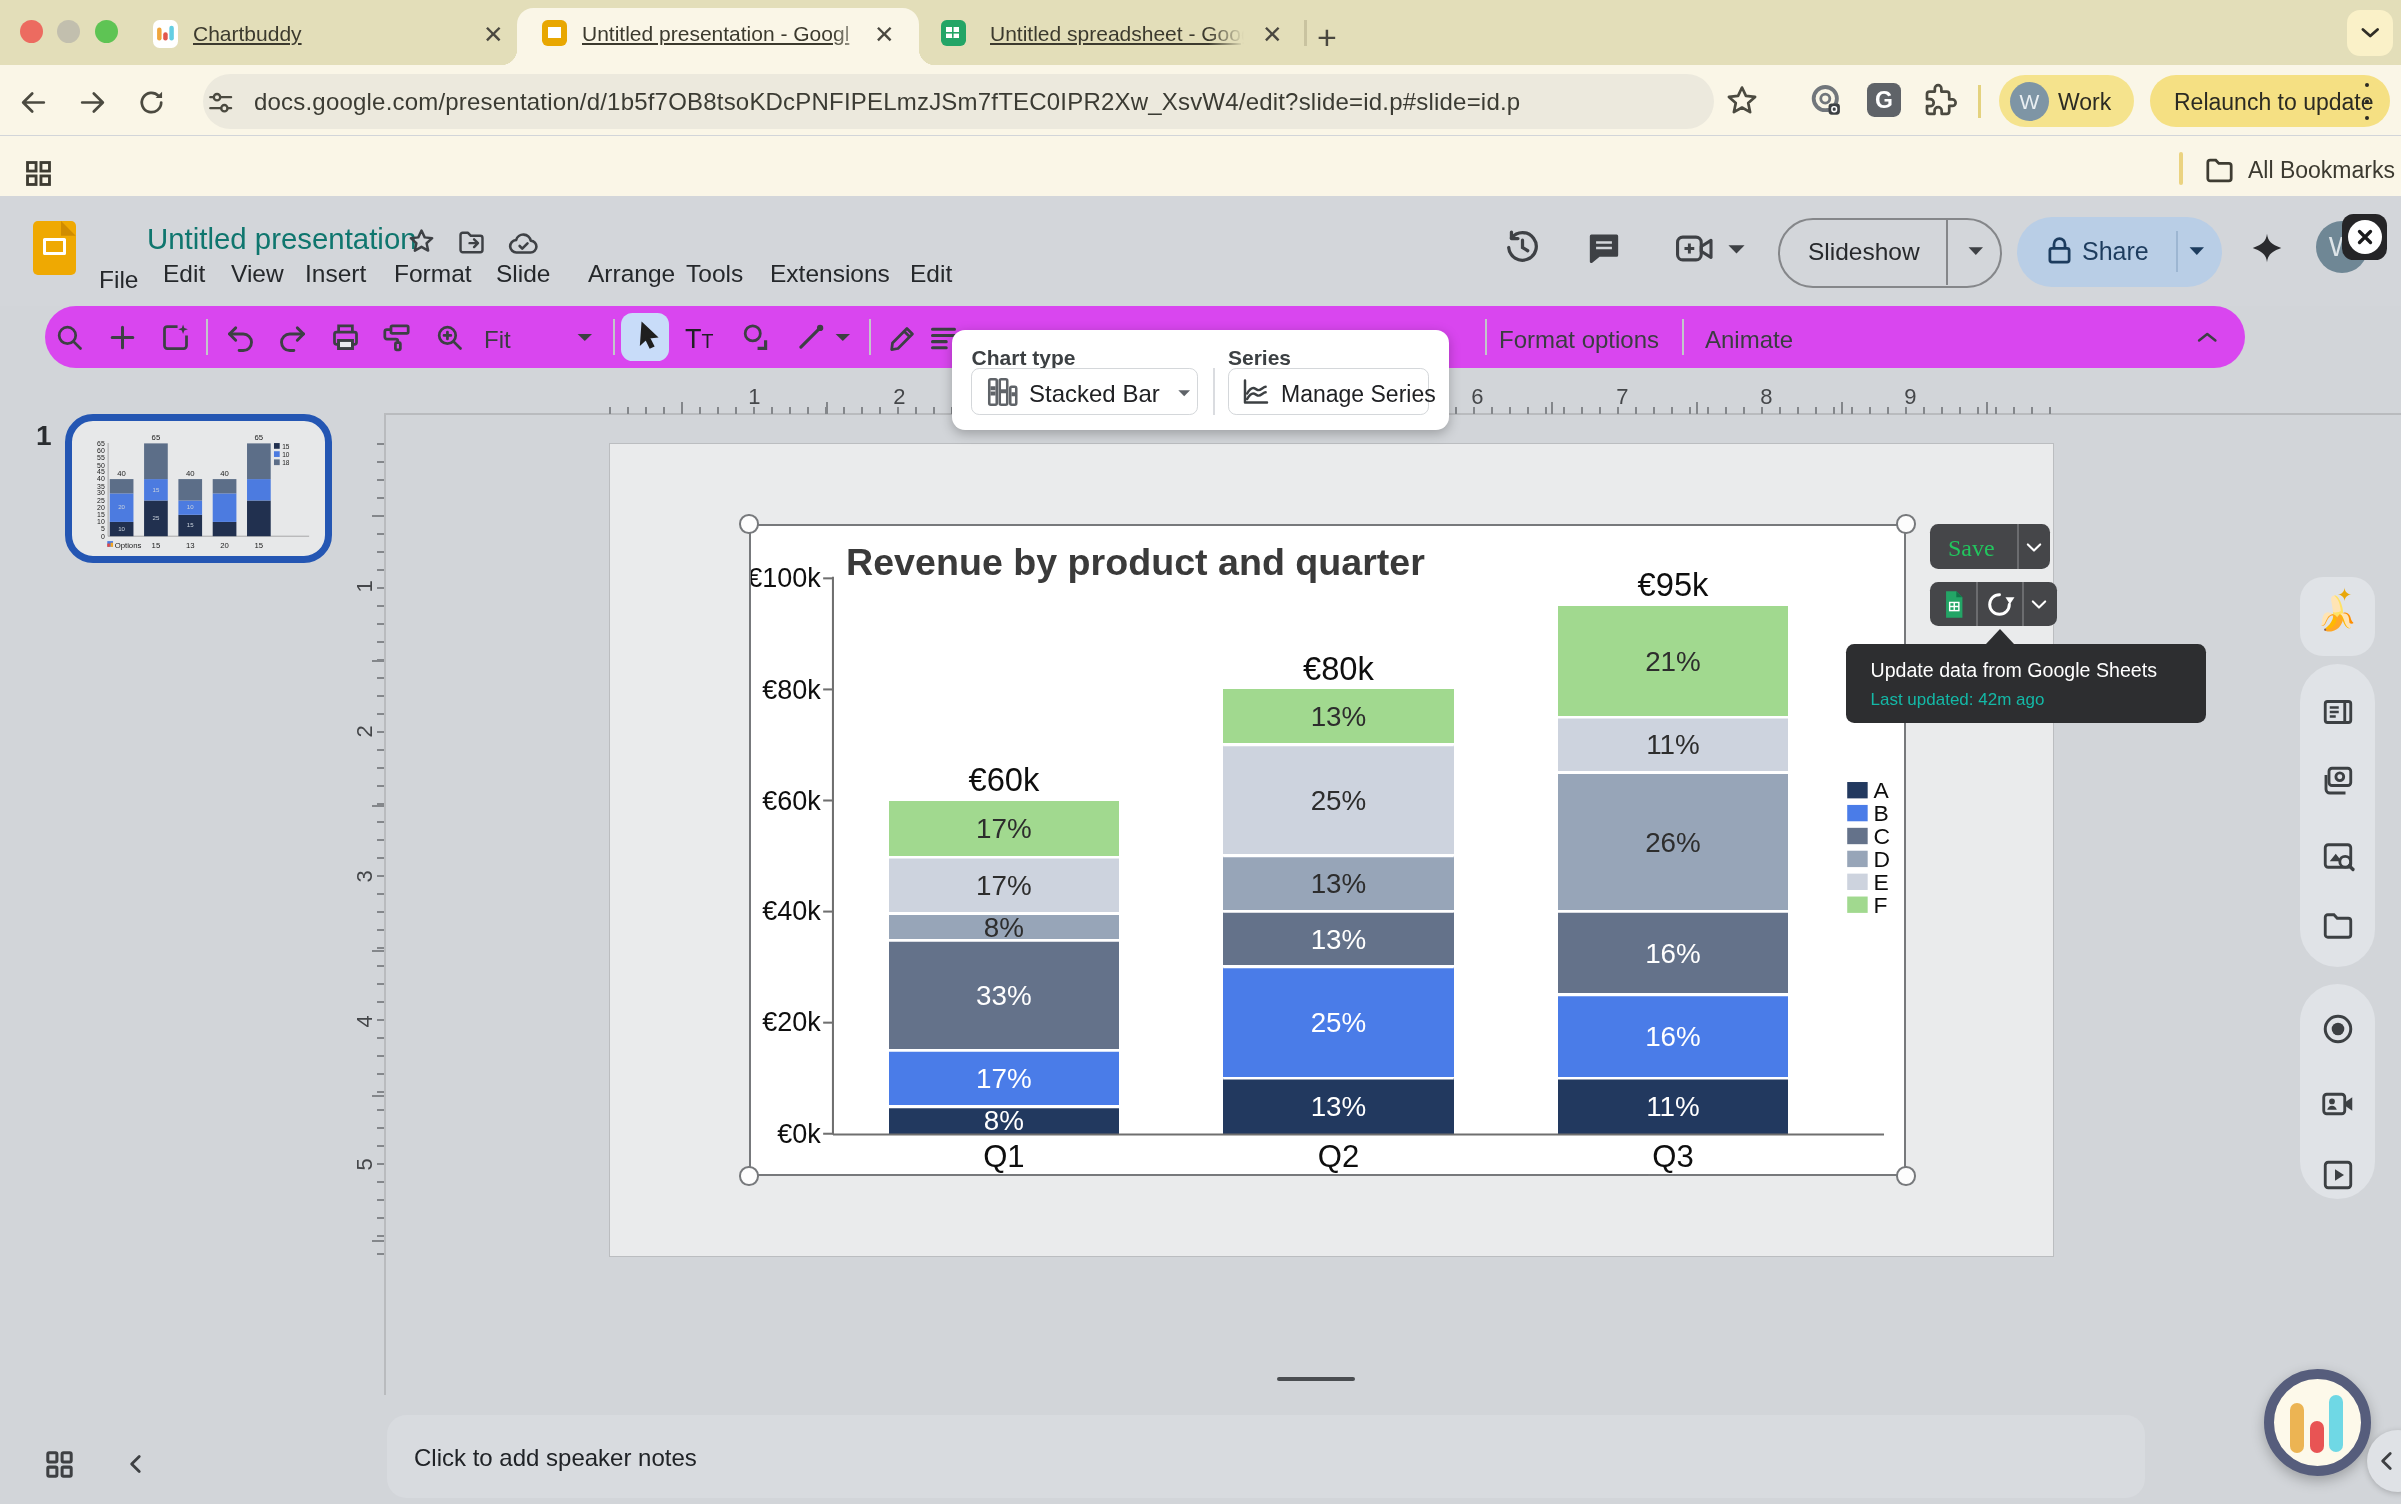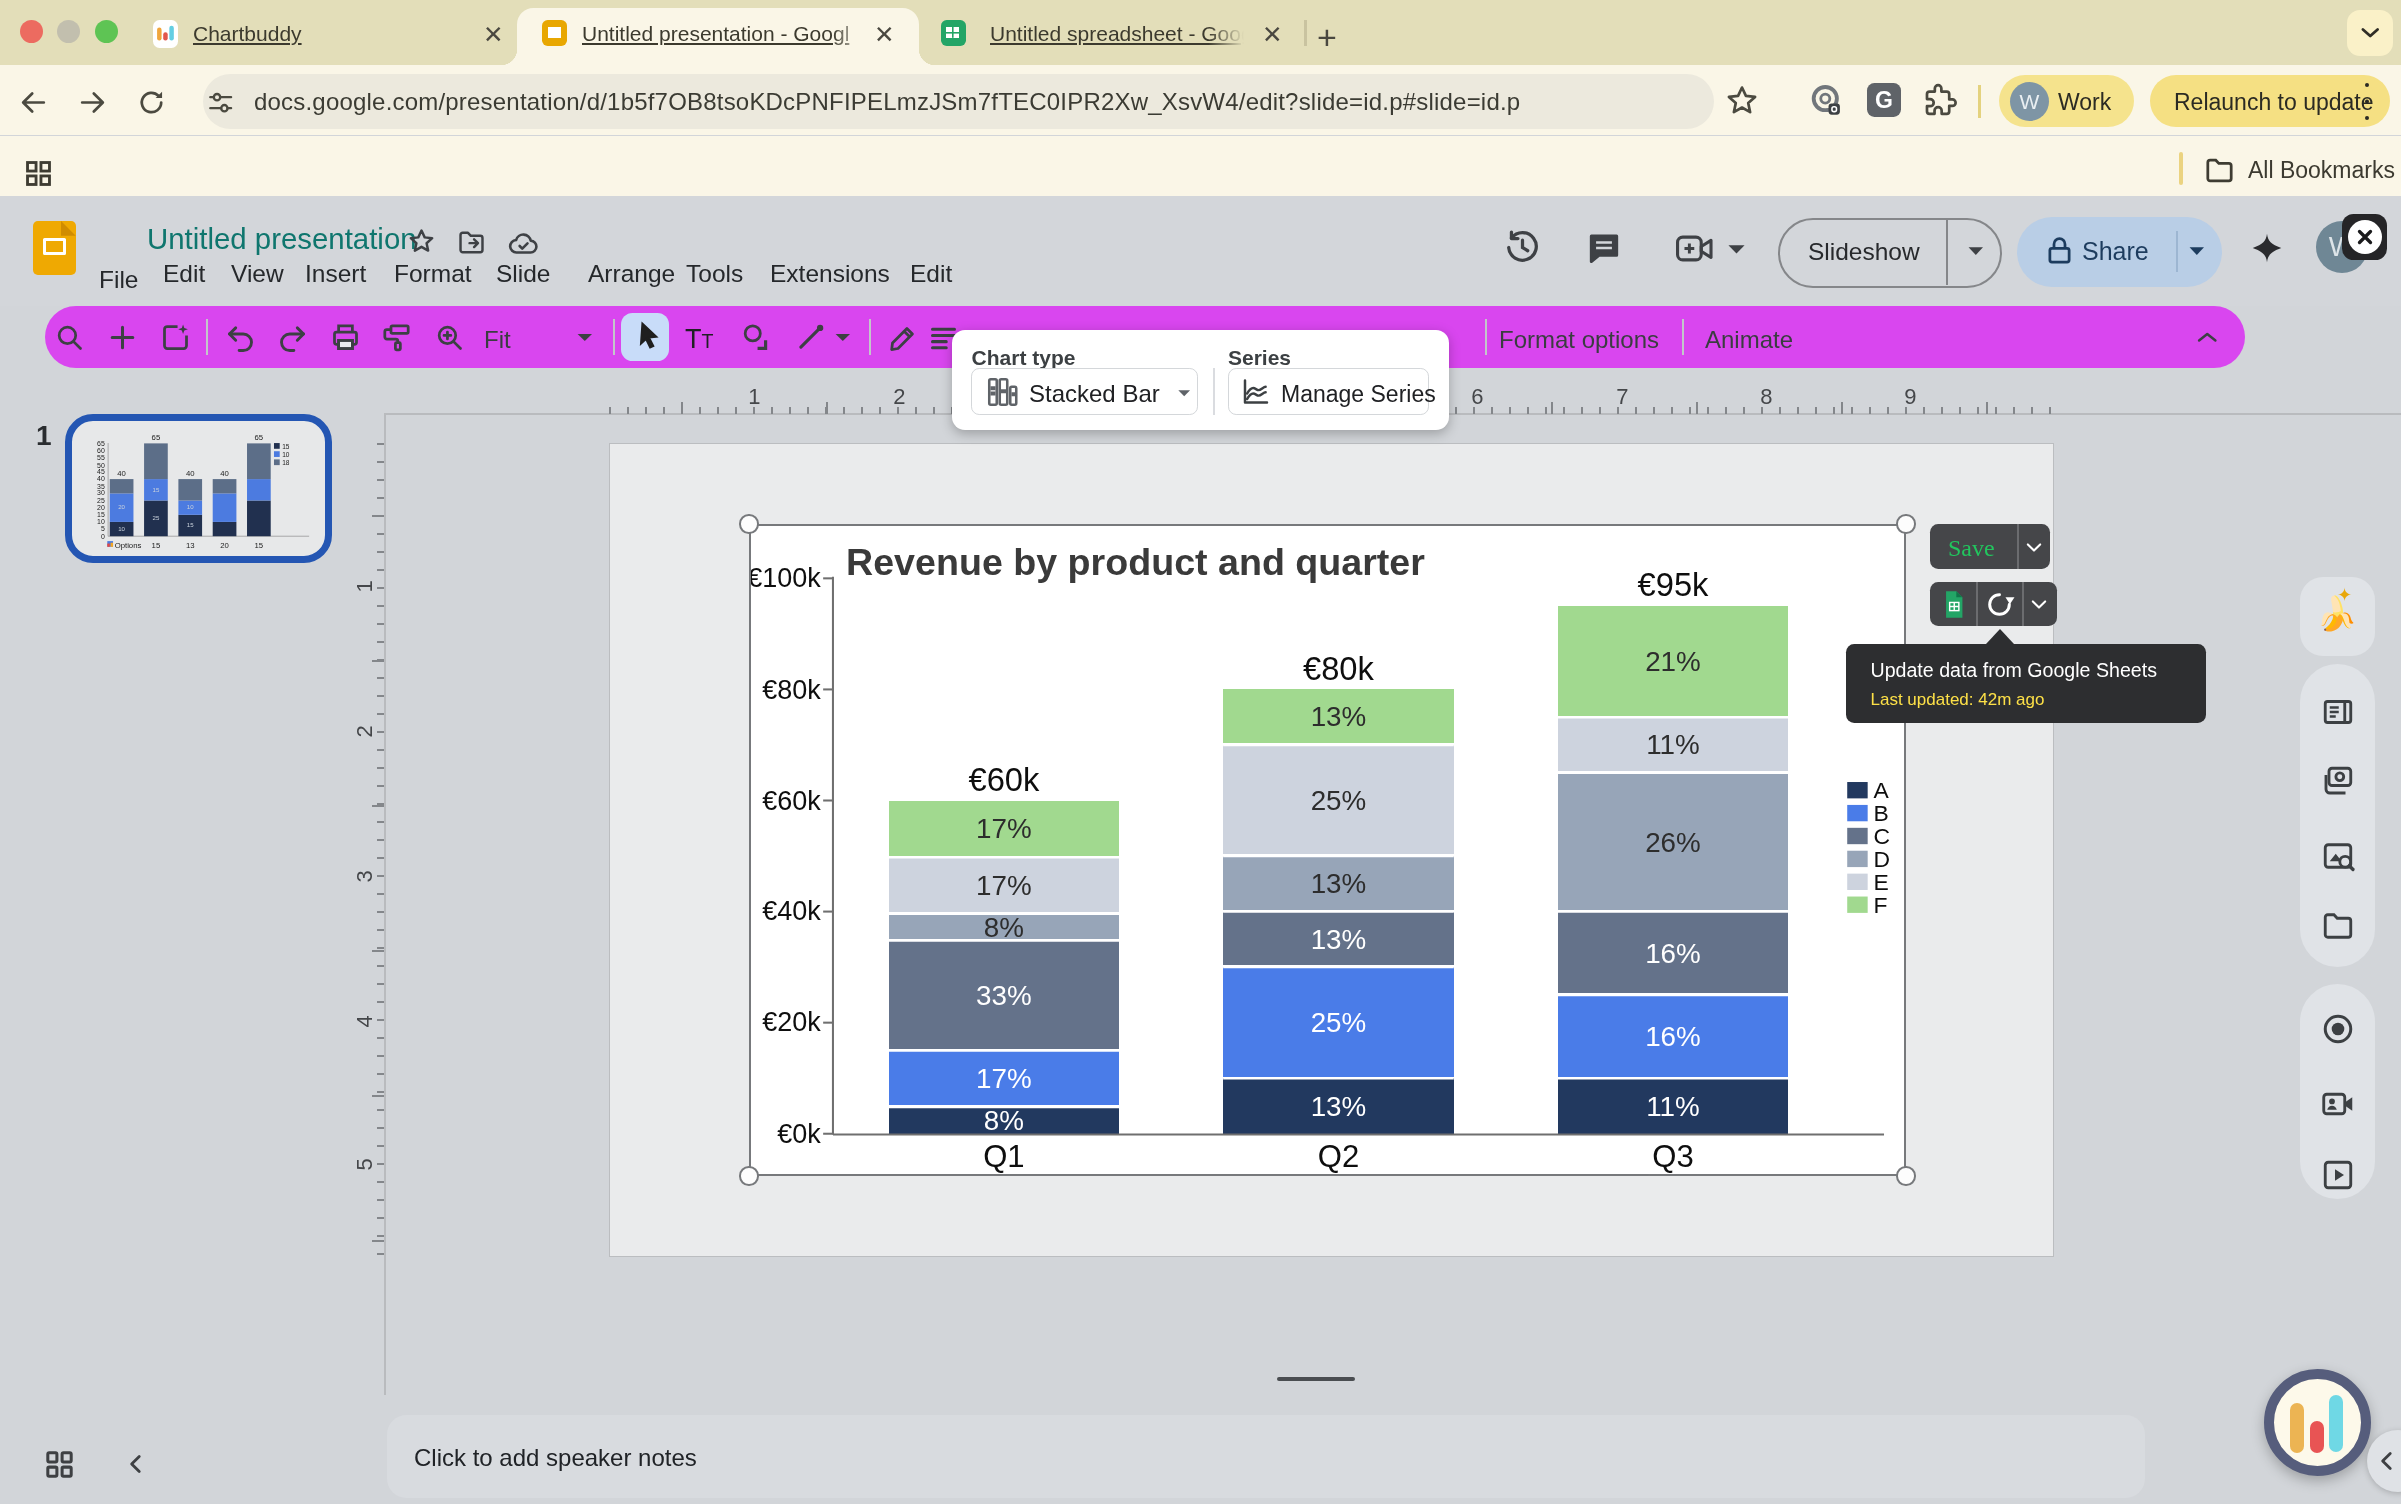--- a/index.html
+++ b/index.html
@@ -76,21 +76,21 @@
   
   #chart { left:749px; top:524px; width:1157px; height:652px; background:#FFFFFF; border:2.5px solid #77797C; }
   .handle { width:19.6px; height:19.6px; border-radius:50%; background:#FDFDFD; border:2.9px solid #77797C; position:absolute; z-index:30; }
 
   
   #savebtn { left:1930px; top:524px; width:120px; height:45px; background:#454649; border-radius:8.2px; }
   #grp2 { left:1930px; top:582px; width:127px; height:44px; background:#454649; border-radius:8.2px; }
   #tooltip { left:1846px; top:644px; width:360px; height:79px; background:#2D2E30; border-radius:8.2px; z-index:50; }
   #ttcaret { left:1986px; top:629px; width:0px; height:0px; border-left:14px solid transparent; border-right:14px solid transparent; border-bottom:15.5px solid #2D2E30; z-index:50; }
   #tt1 { left:24.5px; top:14.7px; font-size:19.6px; color:#FFFFFF; white-space:nowrap; }
-  #tt2 { left:24.5px; top:46px; font-size:17px; color:#fde047; white-space:nowrap; }
+  #tt2 { left:24.5px; top:46px; font-size:17px; color:#14b8a6; white-space:nowrap; }
 
   
   .sbpill { left:2300px; width:75px; background:#E0E3E7; position:absolute; }
   
   #draghandle { left:1277px; top:1377px; width:78px; height:4.1px; background:#4A4D51; border-radius:2.5px; }
   #notes { left:387px; top:1415px; width:1758px; height:83px; background:#D8DBDF; border-radius:19.6px; }
   #notestxt { left:414px; top:1444px; font-size:24px; color:#202327; }
   #cblogo { left:2264px; top:1369px; width:107px; height:107px; border-radius:50%; background:#FDF9EA; border:10.6px solid #565D7C; box-shadow:0 4.9px 13px rgba(0,0,0,0.25); }
   #backbtn { left:2367px; top:1430px; width:62px; height:62px; border-radius:50%; background:#DFE2E6; box-shadow:0 1.6px 6.5px rgba(0,0,0,0.2); }
 </style>

